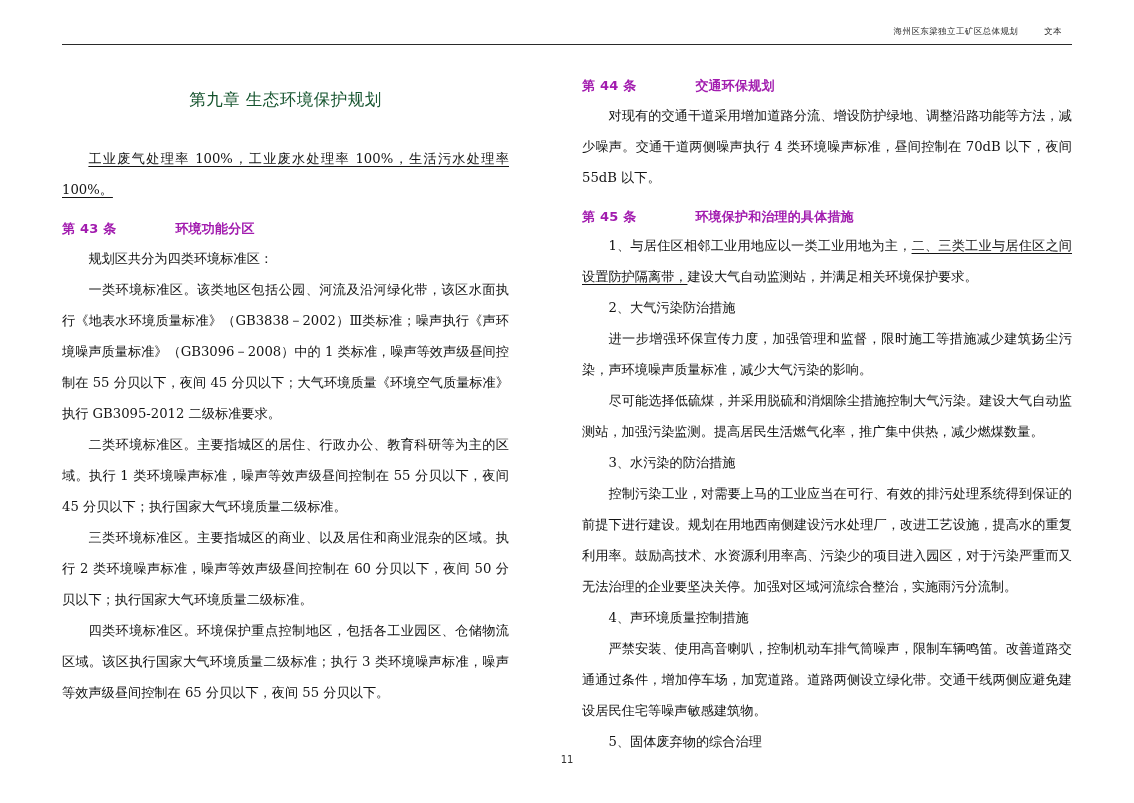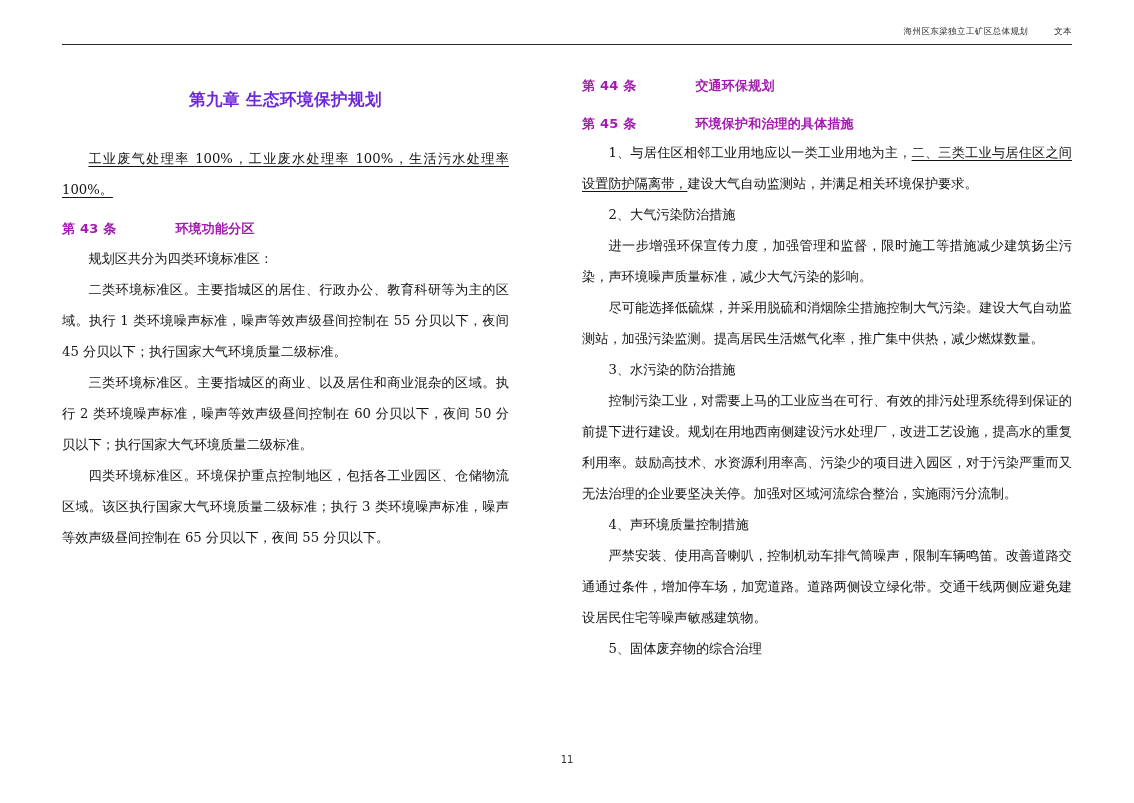--- a/index.html
+++ b/index.html
@@ -16,21 +16,21 @@
     width: 1134px;
     height: 803px;
     background: #ffffff;
     overflow: hidden;
     box-sizing: border-box;
   }
 
   
   .header {
     position: absolute;
-    left: 62px;
+    left: 52px;
     top: 26px;
     width: 1010px;
     height: 20px;
   }
   .header-text {
     position: absolute;
     right: 0;
     top: 0;
     display: flex;
     align-items: baseline;
@@ -68,26 +68,26 @@
   }
   .col-right {
     width: 567px;
     padding: 0 62px 0 15px;
   }
 
   
   .chapter-title {
     text-align: center;
     font-family: "DejaVu Sans", "Liberation Sans", sans-serif;
-    font-weight: bold;
+    font-weight: normal;
     font-size: 16.5px;
     letter-spacing: 0.5px;
     margin: 26px 0 0 0;
     line-height: 1.4;
-    color: #6d28d9;
+    color: #14532d;
   }
   .article-heading {
     font-family: "DejaVu Sans", "Liberation Sans", sans-serif;
     font-weight: bold;
     font-size: 13px;
     letter-spacing: 0.2px;
     color: #a21caf;
     margin: 0;
     line-height: 1.5;
     white-space: pre;
@@ -152,34 +152,36 @@
 
       <p class="para"><span class="ul">工业废气处理率 100%，工业废水处理率 100%，生活污水处理率 100%。</span></p>
 
       <div class="gap-md"></div>
 
       <p class="article-heading"><span>第 43 条</span>		<span>环境功能分区</span></p>
 
       <div class="gap-xs"></div>
 
       <p class="para">规划区共分为四类环境标准区：</p>
+      <p class="para">一类环境标准区。该类地区包括公园、河流及沿河绿化带，该区水面执行《地表水环境质量标准》（GB3838－2002）Ⅲ类标准；噪声执行《声环境噪声质量标准》（GB3096－2008）中的 1 类标准，噪声等效声级昼间控制在 55 分贝以下，夜间 45 分贝以下；大气环境质量《环境空气质量标准》执行 GB3095-2012 二级标准要求。</p>
       <p class="para">二类环境标准区。主要指城区的居住、行政办公、教育科研等为主的区域。执行 1 类环境噪声标准，噪声等效声级昼间控制在 55 分贝以下，夜间 45 分贝以下；执行国家大气环境质量二级标准。</p>
       <p class="para">三类环境标准区。主要指城区的商业、以及居住和商业混杂的区域。执行 2 类环境噪声标准，噪声等效声级昼间控制在 60 分贝以下，夜间 50 分贝以下；执行国家大气环境质量二级标准。</p>
       <p class="para">四类环境标准区。环境保护重点控制地区，包括各工业园区、仓储物流区域。该区执行国家大气环境质量二级标准；执行 3 类环境噪声标准，噪声等效声级昼间控制在 65 分贝以下，夜间 55 分贝以下。</p>
 
     </div>
 
     <div class="col col-right">
 
       <div class="gap-md"></div>
 
       <p class="article-heading"><span>第 44 条</span>		<span>交通环保规划</span></p>
 
       <div class="gap-xs"></div>
 
+      <p class="para">对现有的交通干道采用增加道路分流、增设防护绿地、调整沿路功能等方法，减少噪声。交通干道两侧噪声执行 4 类环境噪声标准，昼间控制在 70dB 以下，夜间 55dB 以下。</p>
 
       <div class="gap-md"></div>
 
       <p class="article-heading"><span>第 45 条</span>		<span>环境保护和治理的具体措施</span></p>
 
       <div class="gap-xs"></div>
 
       <p class="para"><span>1、与居住区相邻工业用地应以一类工业用地为主，</span><span class="ul">二、三类工业与居住区之间设置防护隔离带，</span><span>建设大气自动监测站，并满足相关环境保护要求。</span></p>
 
       <p class="para">2、大气污染防治措施</p>

